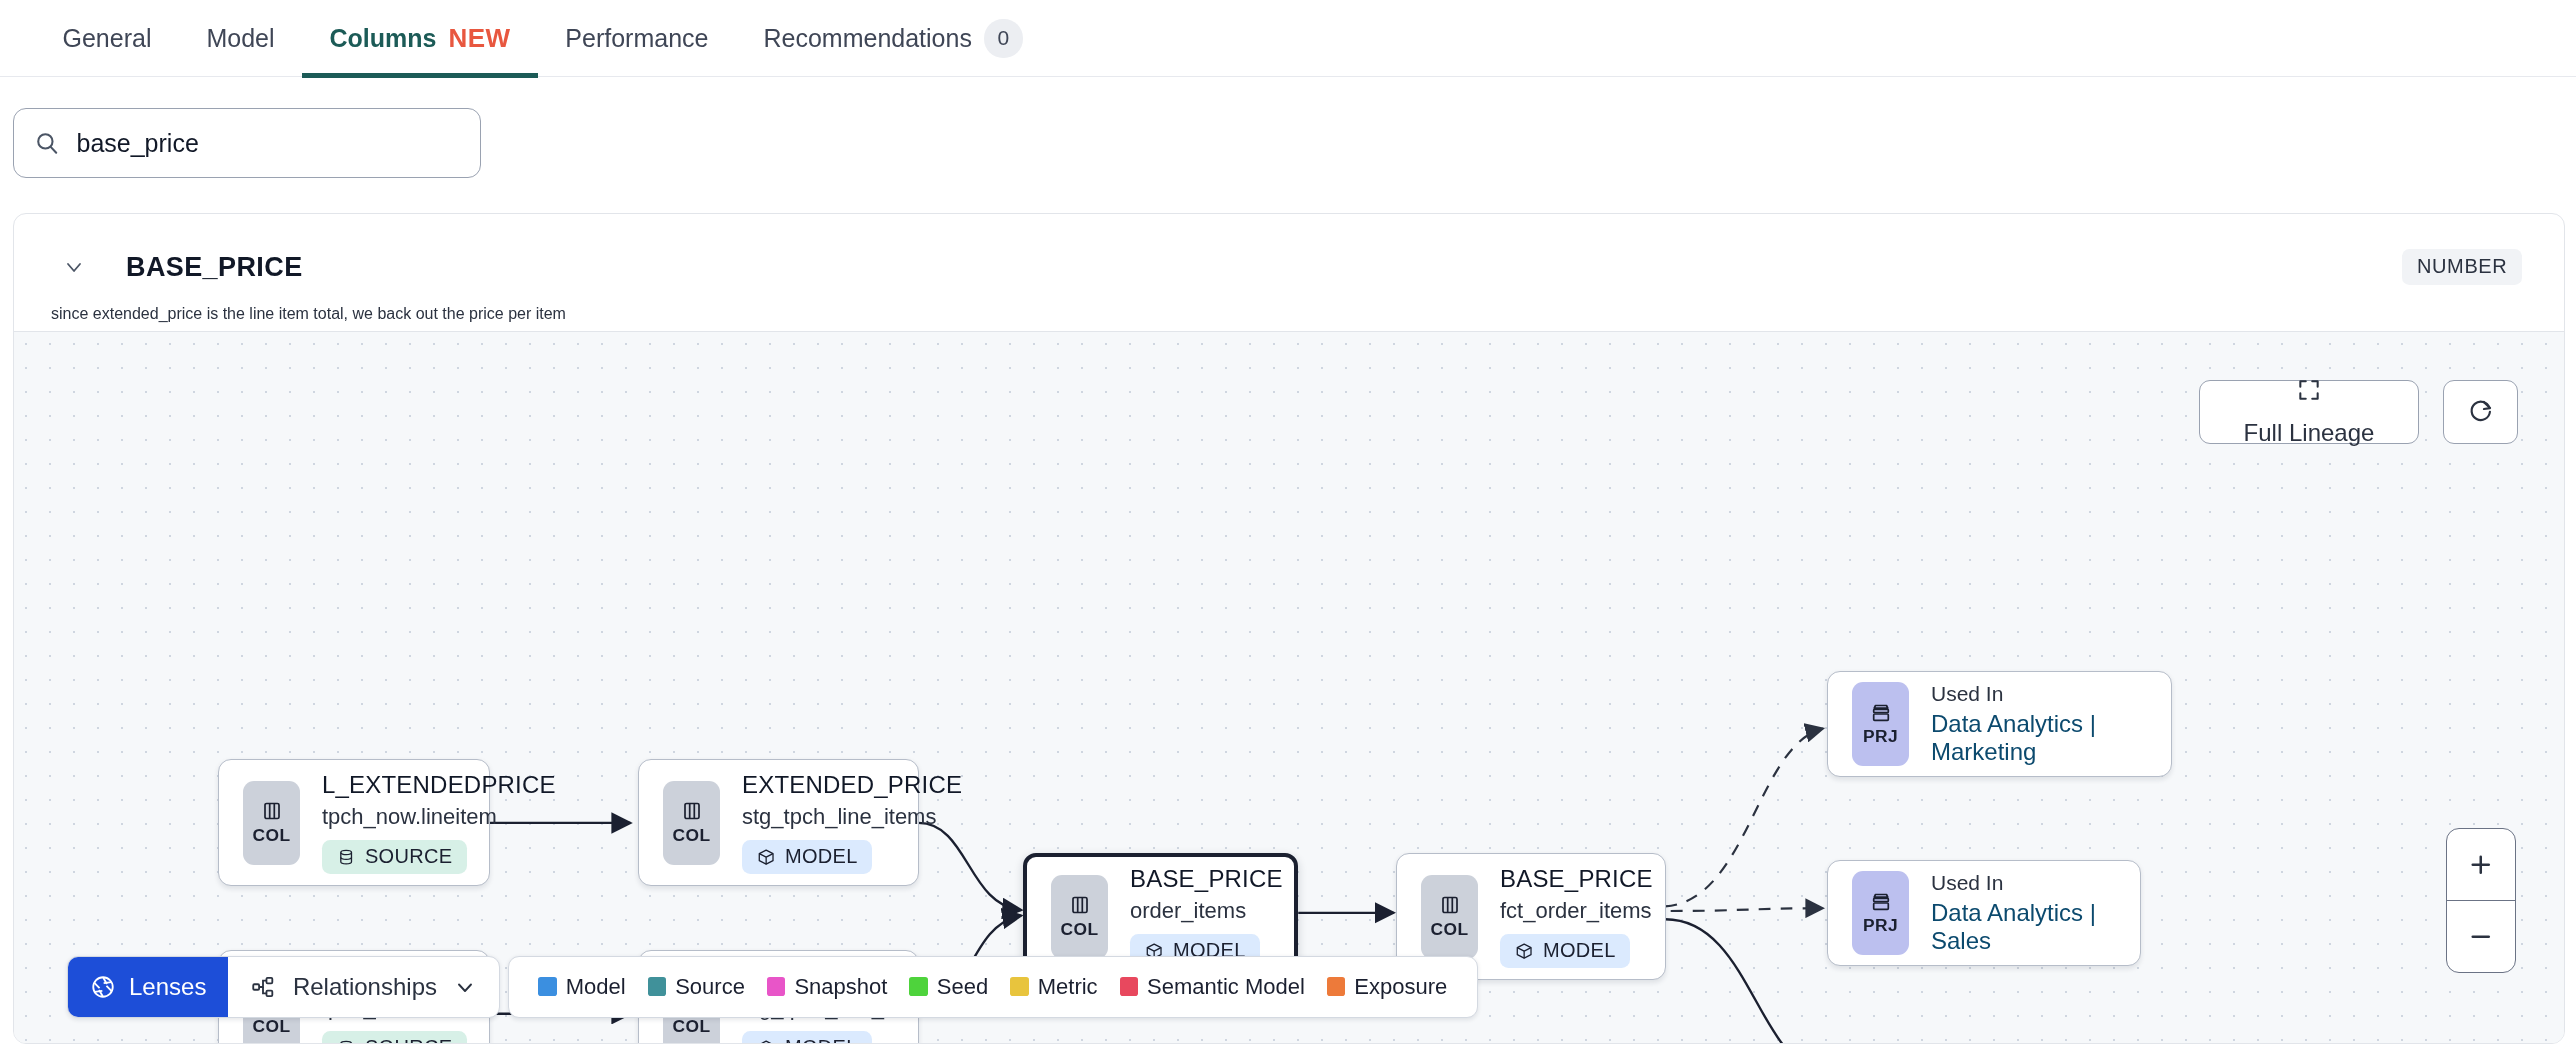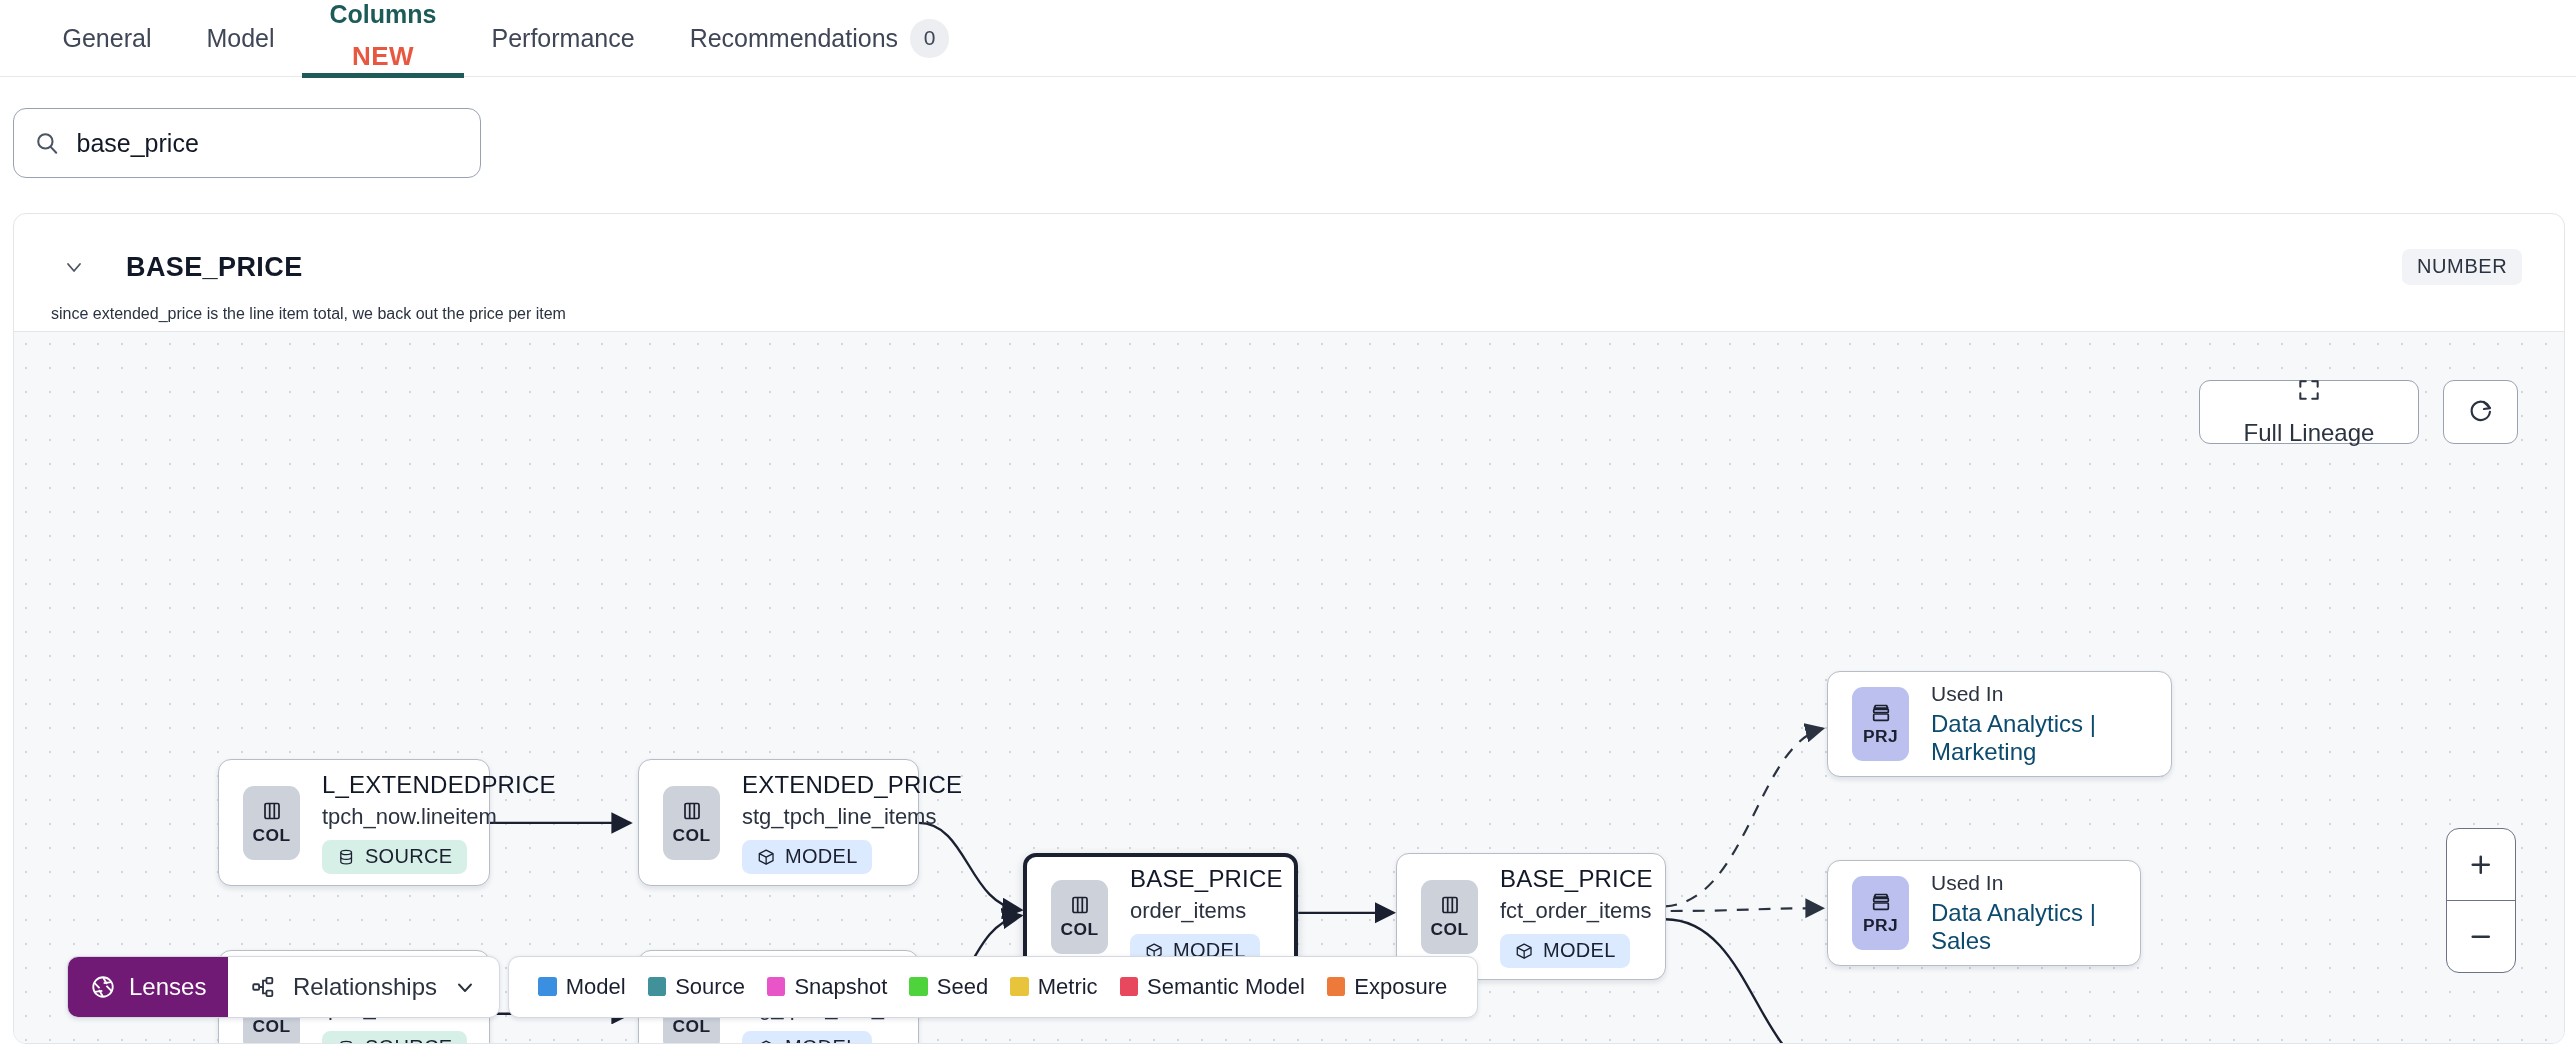--- a/index.html
+++ b/index.html
@@ -22,21 +22,21 @@
     position: relative;
     height: 77px;
     display: flex; align-items: center; gap: 12px;
     padding: 0 27.5px;
     font-size: 25px;
     color: #3f4656;
     cursor: pointer;
     white-space: nowrap;
   }
   .tab:first-child { margin-left: 35px; }
-  .tab.active { color: #1c5b57; font-weight: 700; flex-direction: column; }
+  .tab.active { color: #1c5b57; font-weight: 700; }
   .tab.active::after {
     content: "";
     position: absolute; left: 0; right: 0; bottom: -1.8px;
     height: 5.5px; background: #1c5b57;
   }
   .tab-new {
     font-size: 26px; font-weight: 700; color: #e8573f;
     letter-spacing: 0.4px;
   }
   .tab-count {
@@ -107,21 +107,21 @@
     border: 1.8px solid #9aa2b1;
     border-radius: 13px;
     display: flex; align-items: center;
     padding: 0 24px;
     box-shadow: 0 2.8px 5.5px rgba(20,28,45,.10);
   }
   .node.selected { border: 4.6px solid #1b2030; box-shadow: 0 3.7px 9.2px rgba(20,28,45,.18); }
   .node.soft { border-color: #b6bdc9; }
 
   .kind {
-    width: 57px; height: 74px; border-radius: 11px;
+    width: 57px; height: 84px; border-radius: 11px;
     background: #ccd1da;
     display: flex; flex-direction: column; align-items: center; justify-content: center;
     gap: 1.8px; flex: none;
   }
   .kind.prj { background: #bcc0ef; }
   .kind-label { font-size: 17.4px; font-weight: 600; color: #1b2030; letter-spacing: 0.4px; }
 
   .nbody { margin-left: 22px; display: flex; flex-direction: column; gap: 4.6px; }
   .ntitle { font-size: 24px; color: #111827; letter-spacing: 0.2px; }
   .nsub { font-size: 22px; color: #2b3240; }
@@ -162,21 +162,21 @@
 
   
   .lensgroup {
     position: absolute; left: 53px; bottom: 27.5px;
     height: 62px; display: flex; align-items: stretch;
     border-radius: 11px; overflow: hidden;
     border: 1.8px solid #d4d9e1; background: #fff;
     box-shadow: 0 1.8px 4.6px rgba(20,28,45,.10);
   }
   .lenses {
-    background: #701a75; color: #fff;
+    background: #1d4ed8; color: #fff;
     display: flex; align-items: center; gap: 13px;
     padding: 0 22px; font-size: 24px; cursor: pointer;
   }
   .relationships {
     display: flex; align-items: center; gap: 16.5px;
     padding: 0 22px; font-size: 24px; color: #2b3240; cursor: pointer;
   }
 
   .legend {
     position: absolute; left: 494px; bottom: 27.5px;

